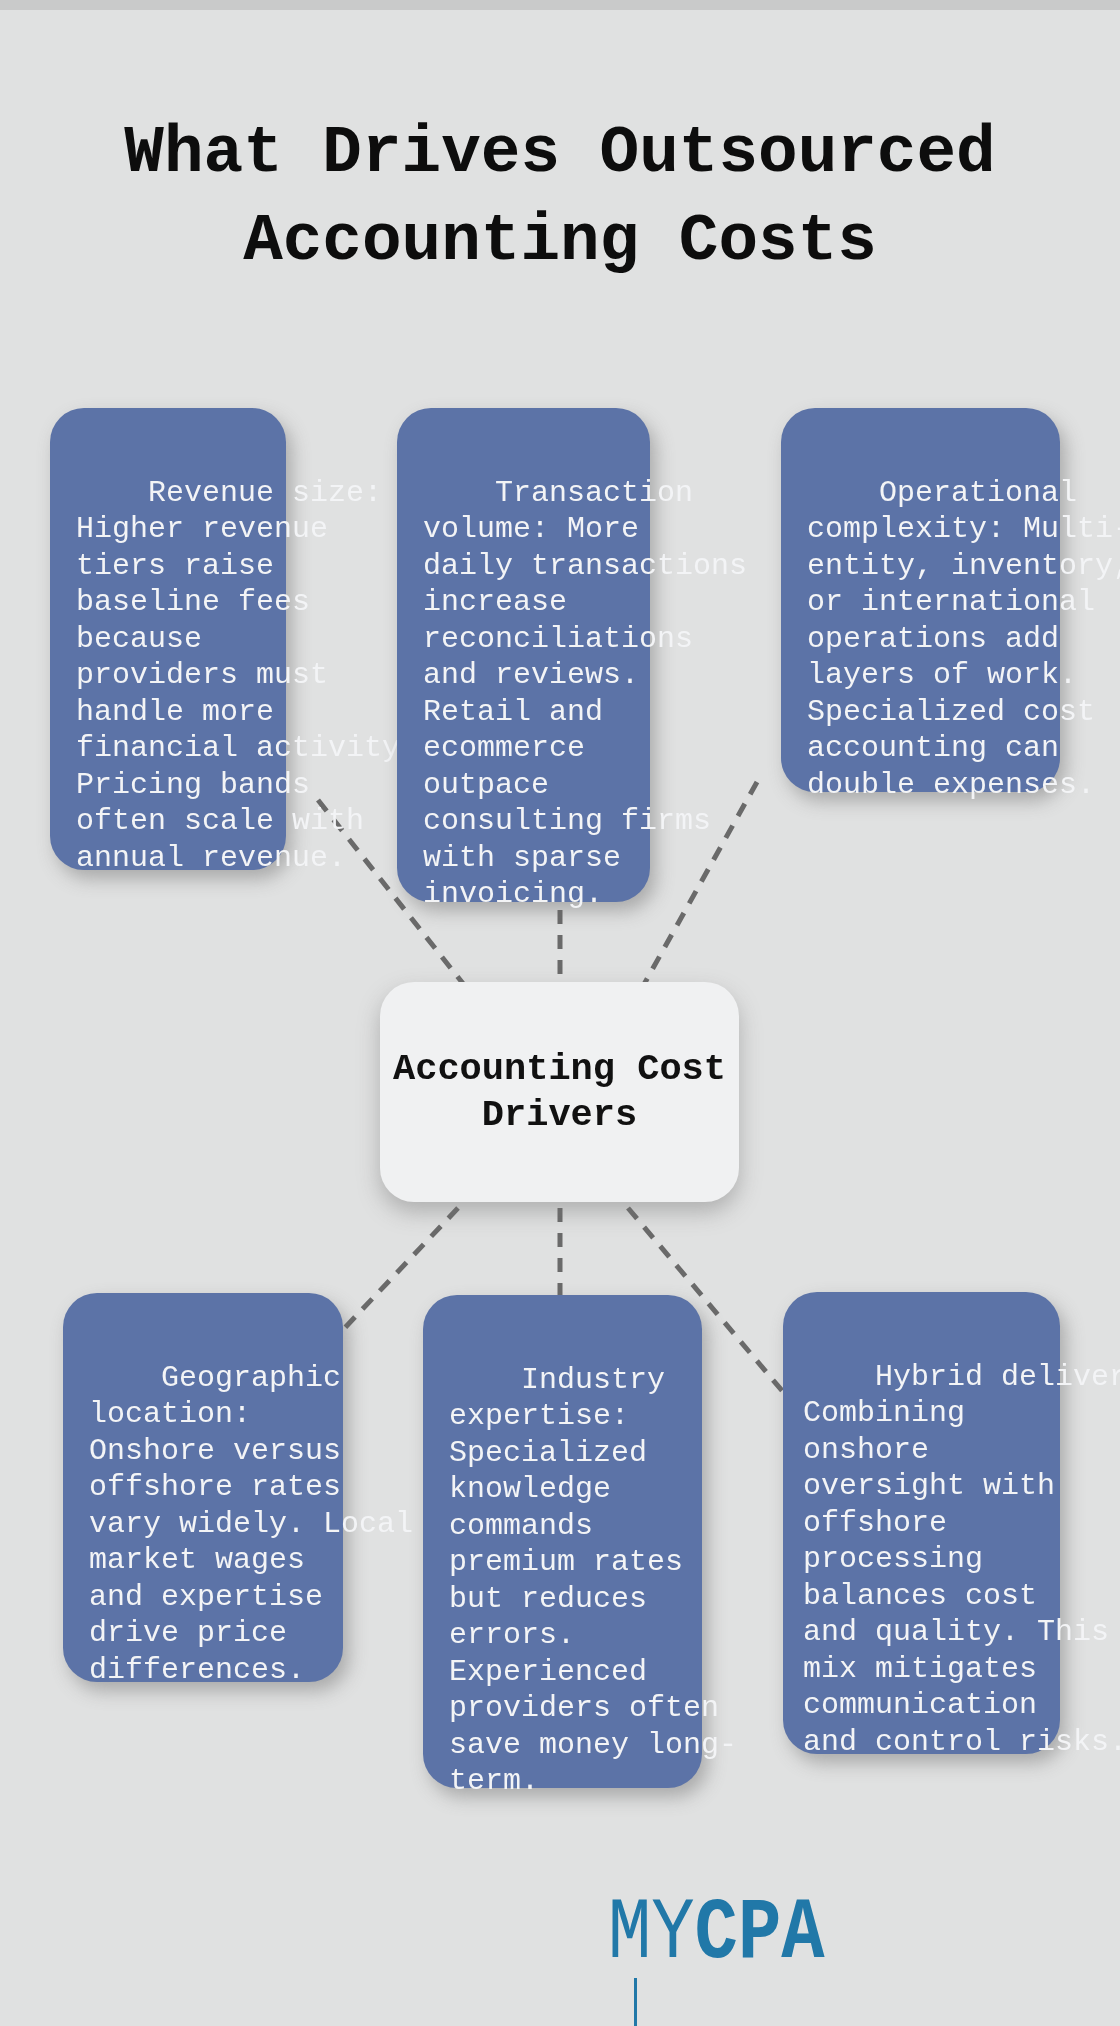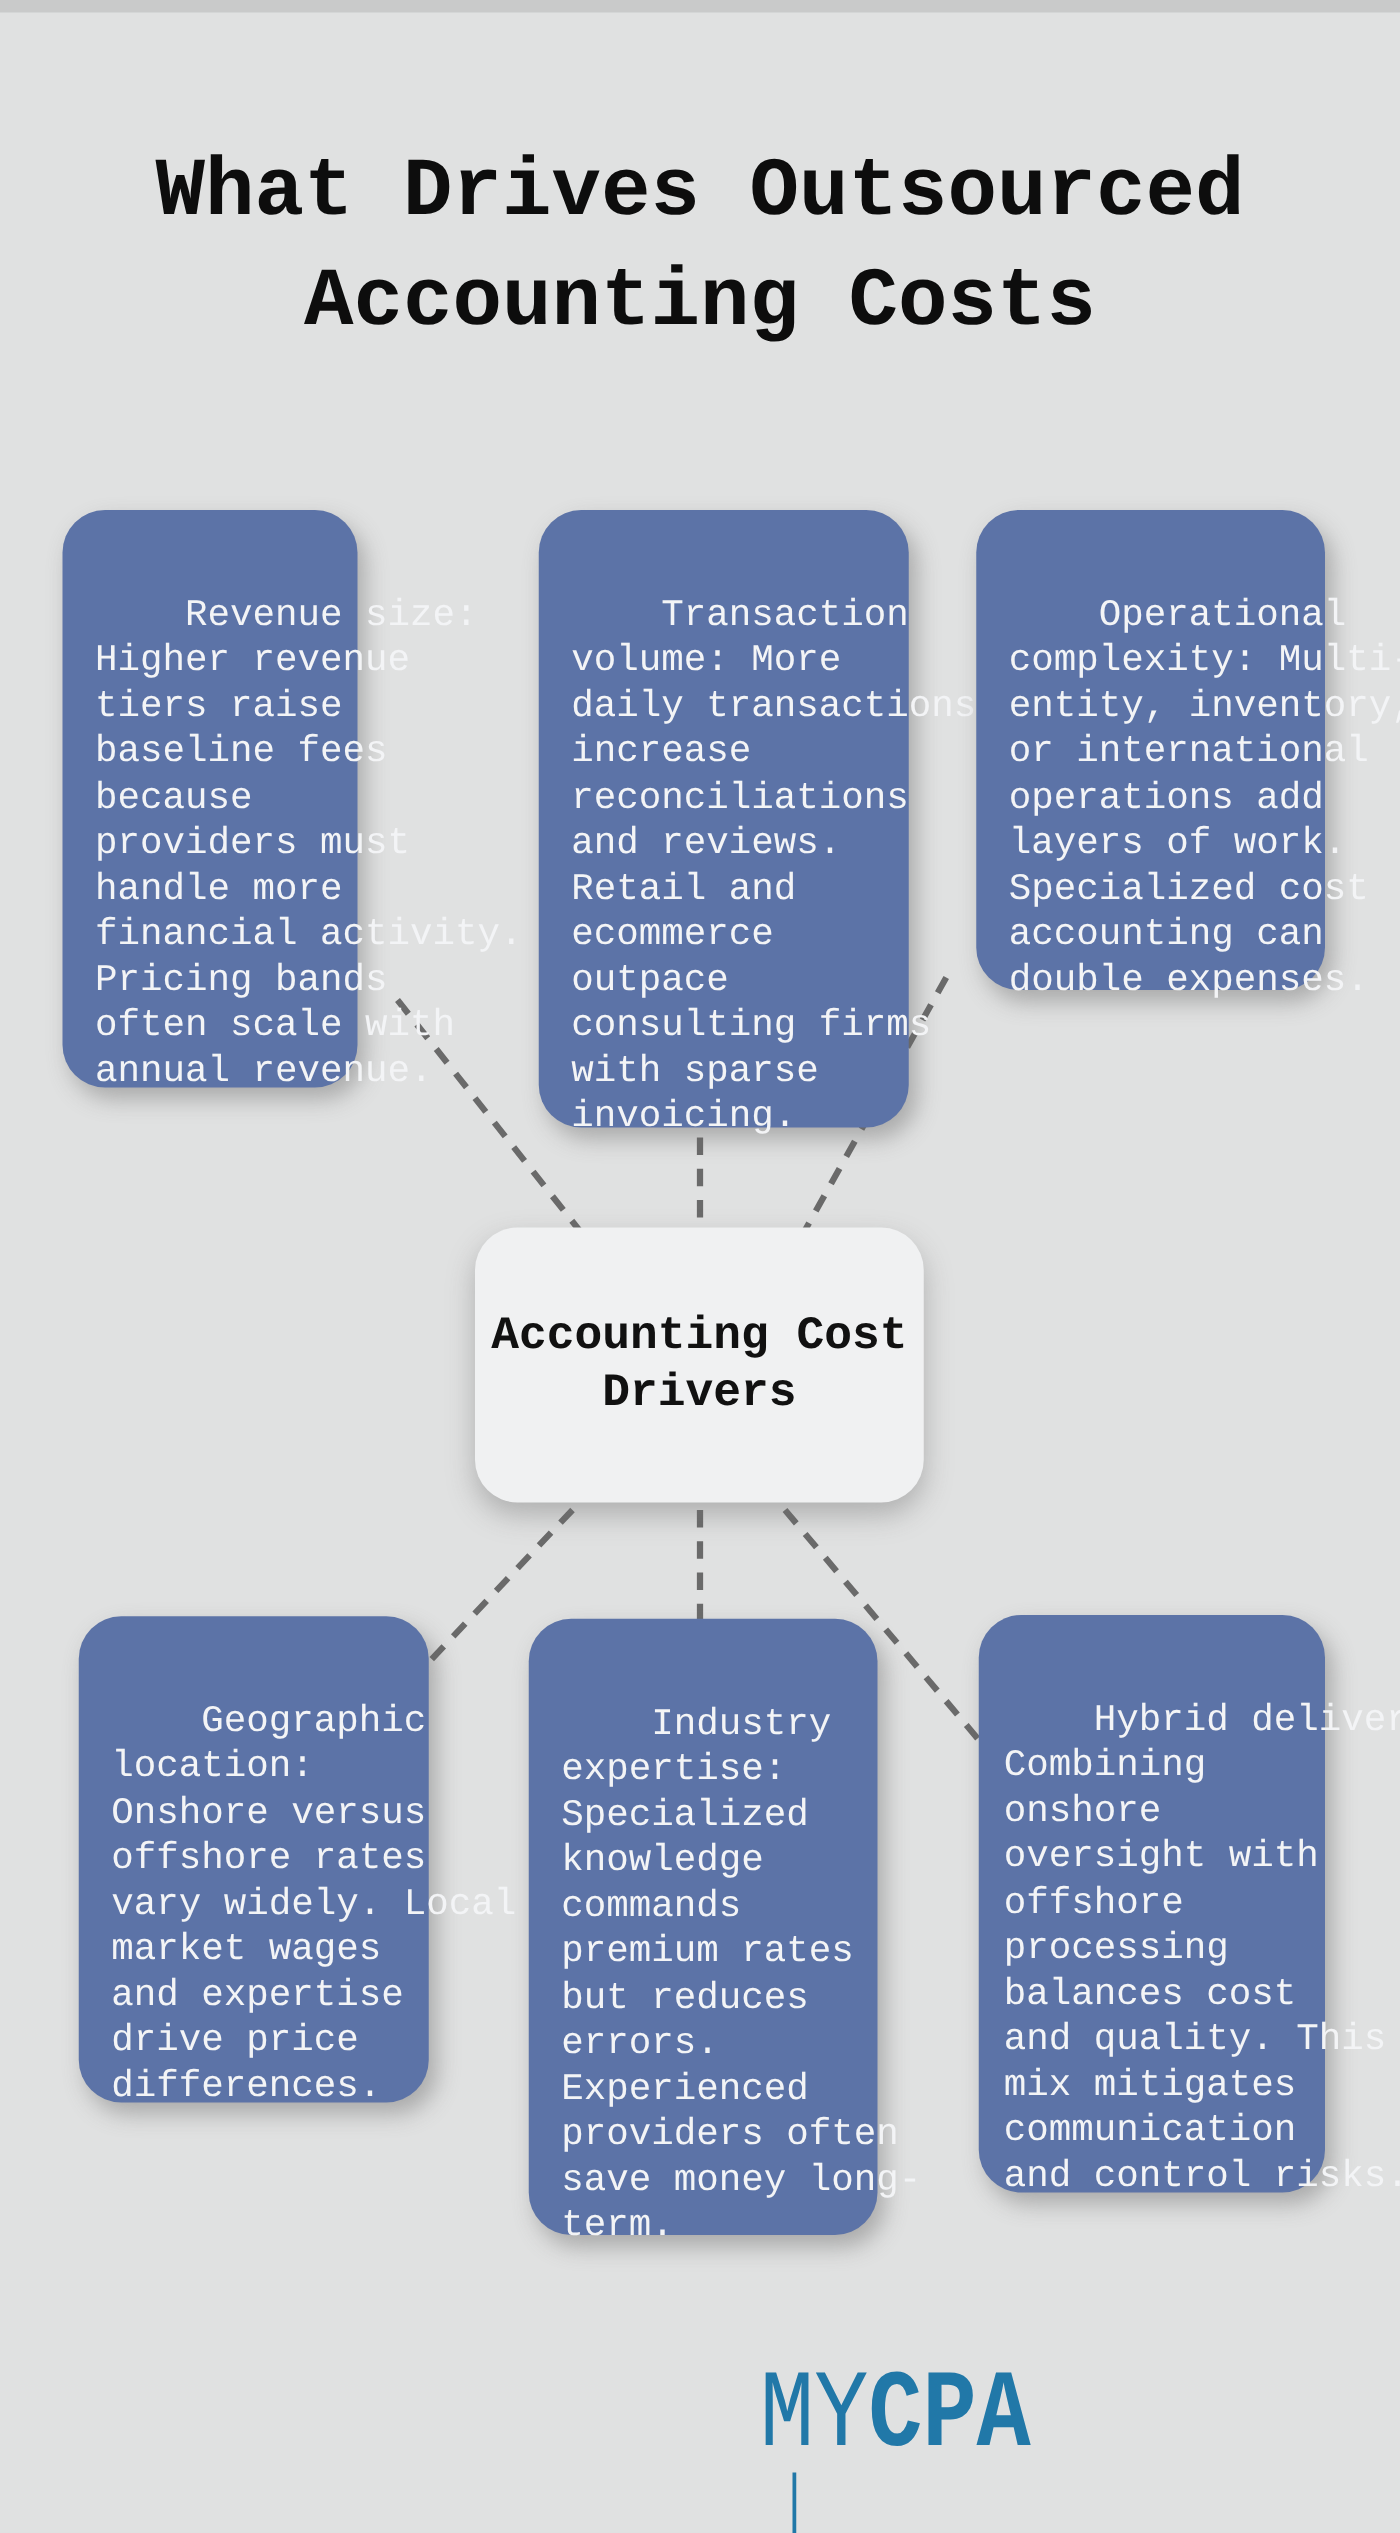--- a/index.html
+++ b/index.html
@@ -53,21 +53,21 @@
     background: #5c73a7;
     border-radius: 34px;
     box-shadow: 6px 9px 18px rgba(105,105,105,0.45);
     color: #f3f4f6;
     font-size: 30px;
     line-height: 36.5px;
     padding: 30px 20px 0 26px;
     white-space: pre;
   }
   .box1 { left: 50px;  top: 398px;  width: 236px; height: 462px; }
-  .box2 { left: 431px; top: 398px;  width: 296px; height: 494px; }
+  .box2 { left: 397px; top: 398px;  width: 253px; height: 494px; }
   .box3 { left: 781px; top: 398px;  width: 279px; height: 384px; }
   .box4 { left: 63px;  top: 1283px; width: 280px; height: 389px; }
   .box5 { left: 423px; top: 1285px; width: 279px; height: 493px; }
   .box6 { left: 783px; top: 1282px; width: 277px; height: 462px; padding-left: 20px; }
 
   
   .center-node {
     position: absolute;
     z-index: 2;
     box-sizing: border-box;

